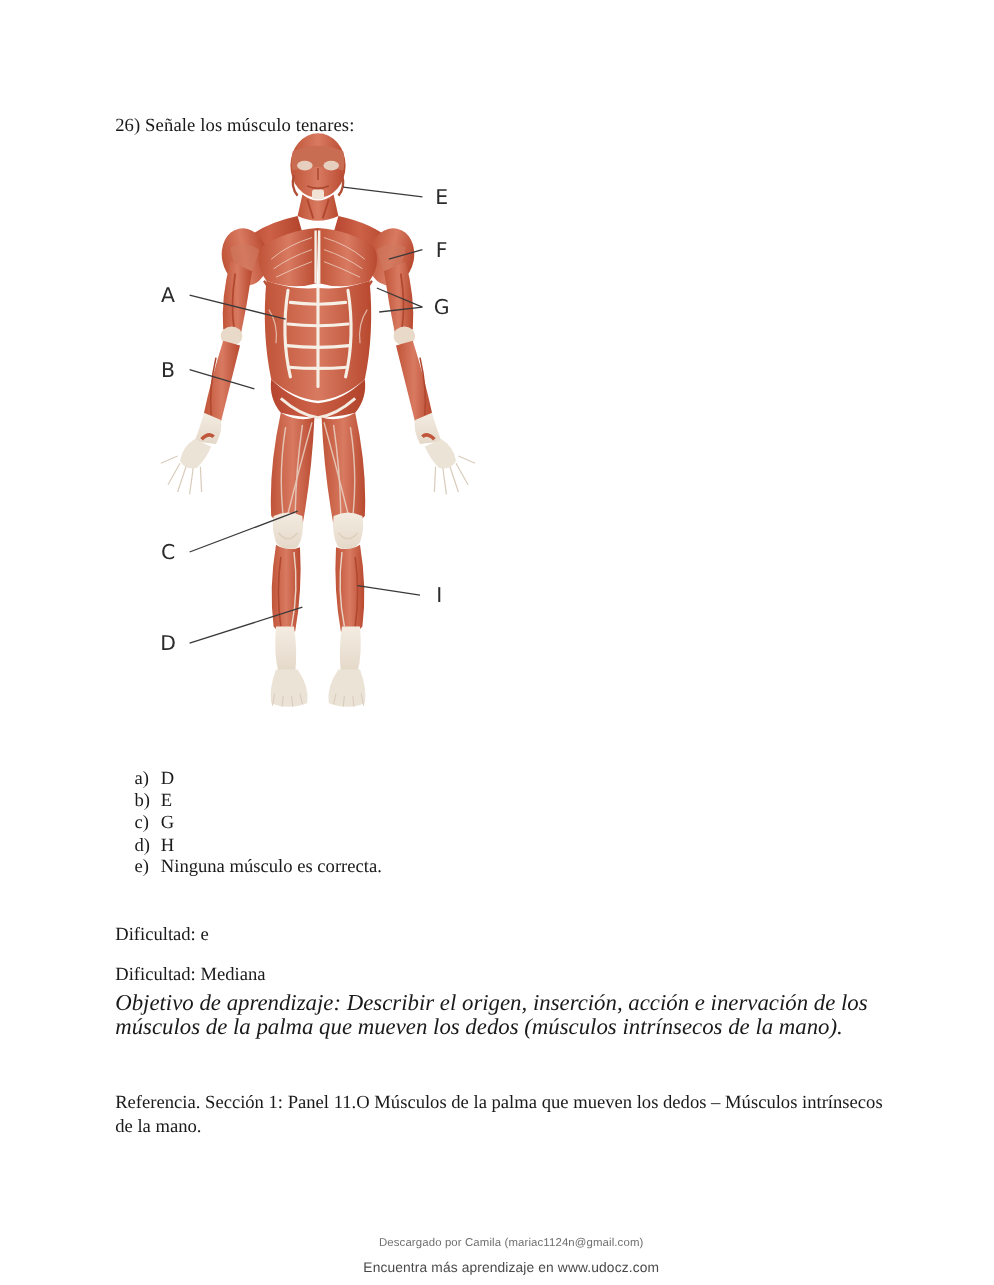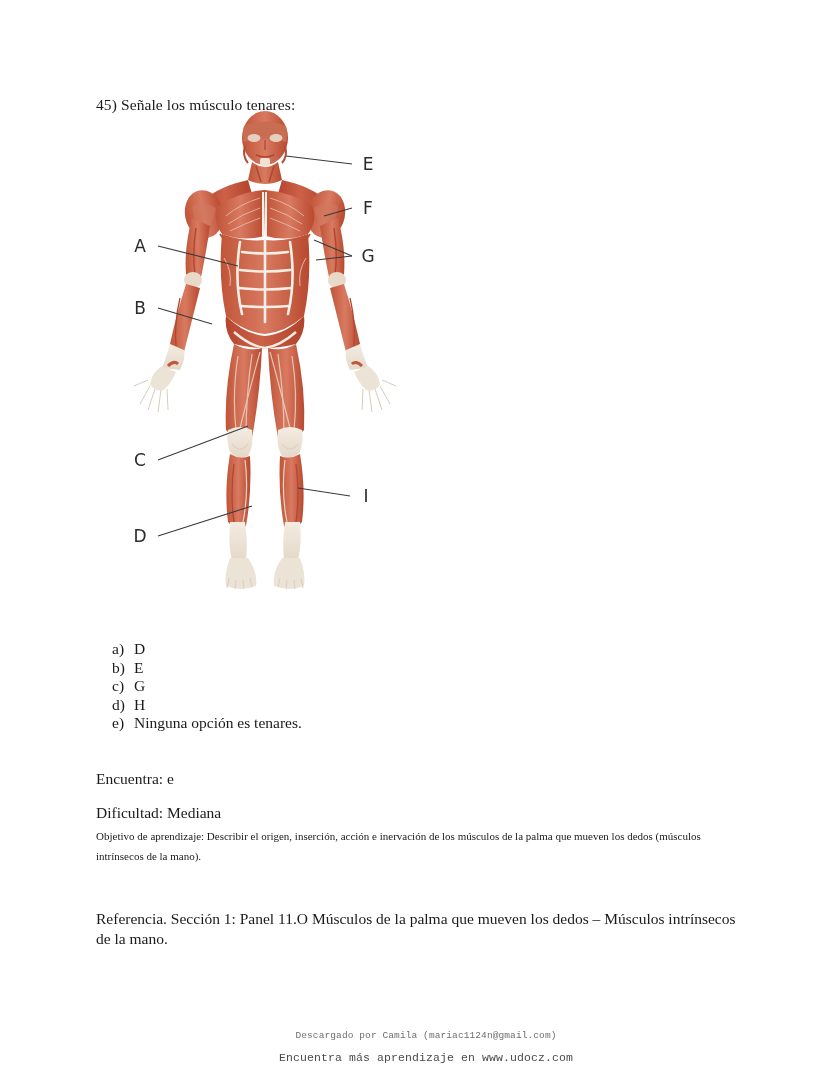--- a/index.html
+++ b/index.html
@@ -46,55 +46,56 @@
   .difficulty {
     position:absolute;
     left:96px; top:804px;
     font-size:15.5px;
     text-align:center;
   }
   .objective {
     position:absolute;
     left:96px; top:827px;
     width:648px;
-    font-size:11px;
+    font-size:19px;
     line-height:19.5px;
+    font-style:italic;
   }
   .reference {
     position:absolute;
     left:96px; top:866px;
     width:648px;
     font-size:15.5px;
     line-height:19.5px;
     margin-top:43px;
   }
 
   .footer {
     position:absolute;
     left:0; right:0; top:1030px;
     text-align:center;
-    font-family:Liberation Mono, monospace;
+    font-family:Liberation Sans, sans-serif;
     padding-left:24px;
   }
   .footer-line1 { font-size:9.5px; color:#6e6e6e; letter-spacing:0.1px; }
   .footer-line2 { font-size:11.5px; color:#4a4a4a; margin-top:10px; letter-spacing:0.1px; }
 
   .lbl {
     font-family:"DejaVu Sans", sans-serif;
     font-size:17px;
     fill:#2b2b2b;
   }
   .leader { stroke:#3a3a3a; stroke-width:1.1; fill:none; }
 </style>
 </head>
 <body>
 
 <div class="page">
 
-  <div class="question-line">45) Señale los músculo tenares:</div>
+  <div class="question-line">26) Señale los músculo tenares:</div>
 
   <div class="figure-wrap">
     <svg viewBox="0 0 330 520" xmlns="http://www.w3.org/2000/svg">
       <defs>
         <linearGradient id="mg" x1="0" y1="0" x2="1" y2="0">
           <stop offset="0%" stop-color="#b6452f"></stop>
           <stop offset="45%" stop-color="#cd6148"></stop>
           <stop offset="100%" stop-color="#b04329"></stop>
         </linearGradient>
         <linearGradient id="mg2" x1="0" y1="0" x2="1" y2="0">
@@ -293,25 +294,25 @@
     <div class="opt-row">
       <span class="opt-key">c)</span>
       <span class="opt-val">G</span>
     </div>
     <div class="opt-row">
       <span class="opt-key">d)</span>
       <span class="opt-val">H</span>
     </div>
     <div class="opt-row">
       <span class="opt-key">e)</span>
-      <span class="opt-val">Ninguna opción es tenares.</span>
+      <span class="opt-val">Ninguna músculo es correcta.</span>
     </div>
   </div>
 
-  <div class="answer">Encuentra: e</div>
+  <div class="answer">Dificultad: e</div>
   <div class="difficulty">Dificultad: Mediana</div>
   <div class="objective">Objetivo de aprendizaje: Describir el origen, inserción, acción e inervación de los músculos de la palma que mueven los dedos (músculos intrínsecos de la mano).</div>
   <div class="reference">Referencia. Sección 1: Panel 11.O Músculos de la palma que mueven los dedos – Músculos intrínsecos de la mano.</div>
 
   <div class="footer">
     <div class="footer-line1">Descargado por Camila (mariac1124n@gmail.com)</div>
     <div class="footer-line2">Encuentra más aprendizaje en www.udocz.com</div>
   </div>
 
 </div>

